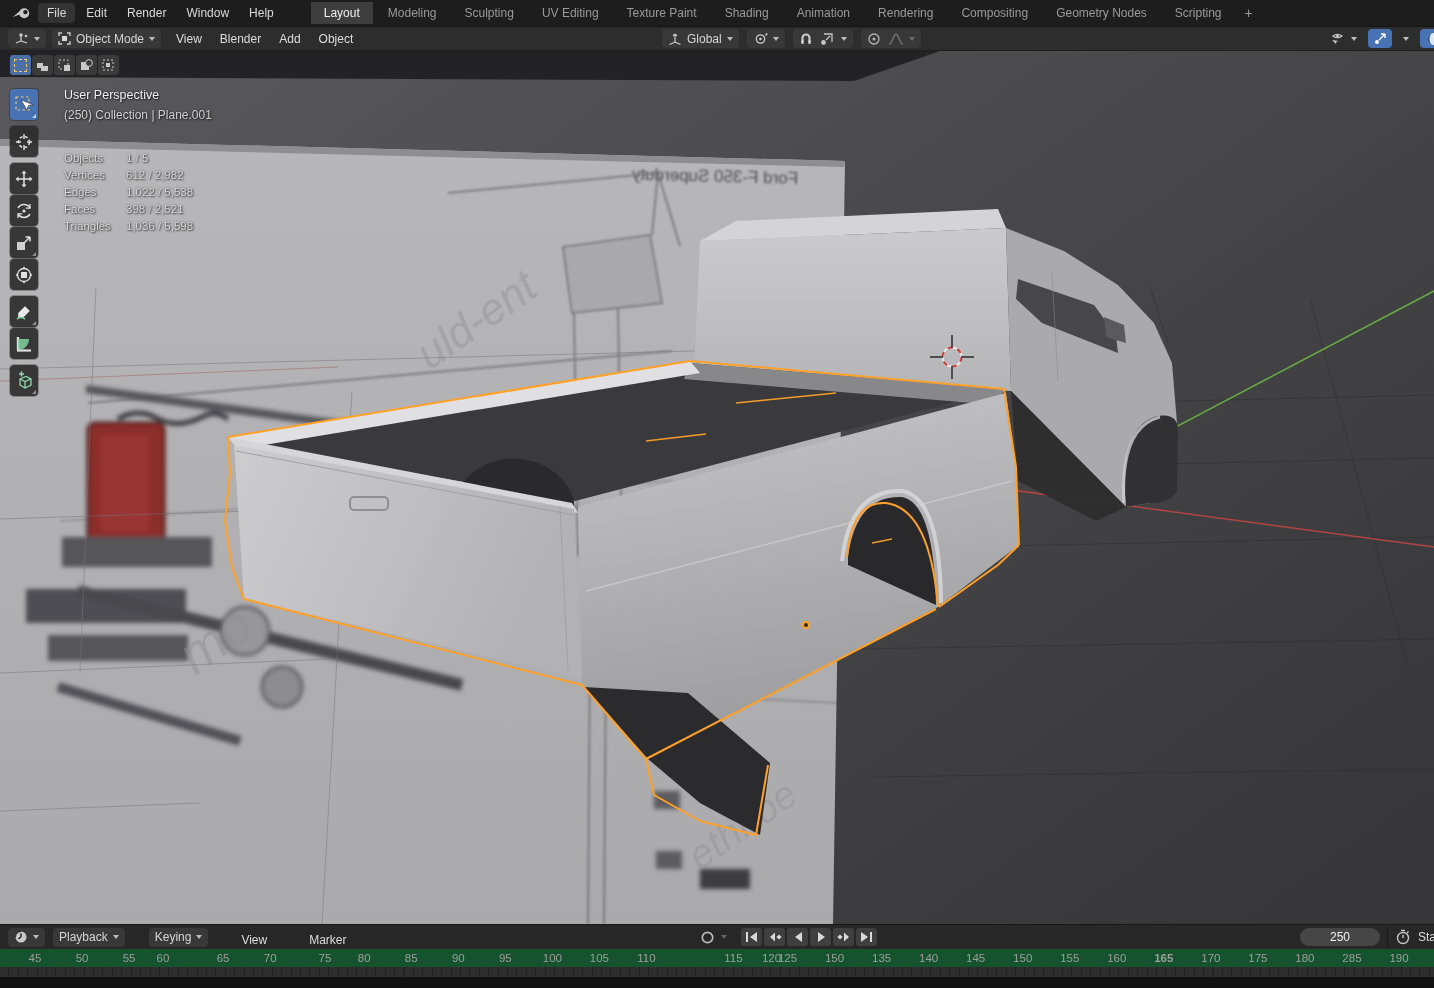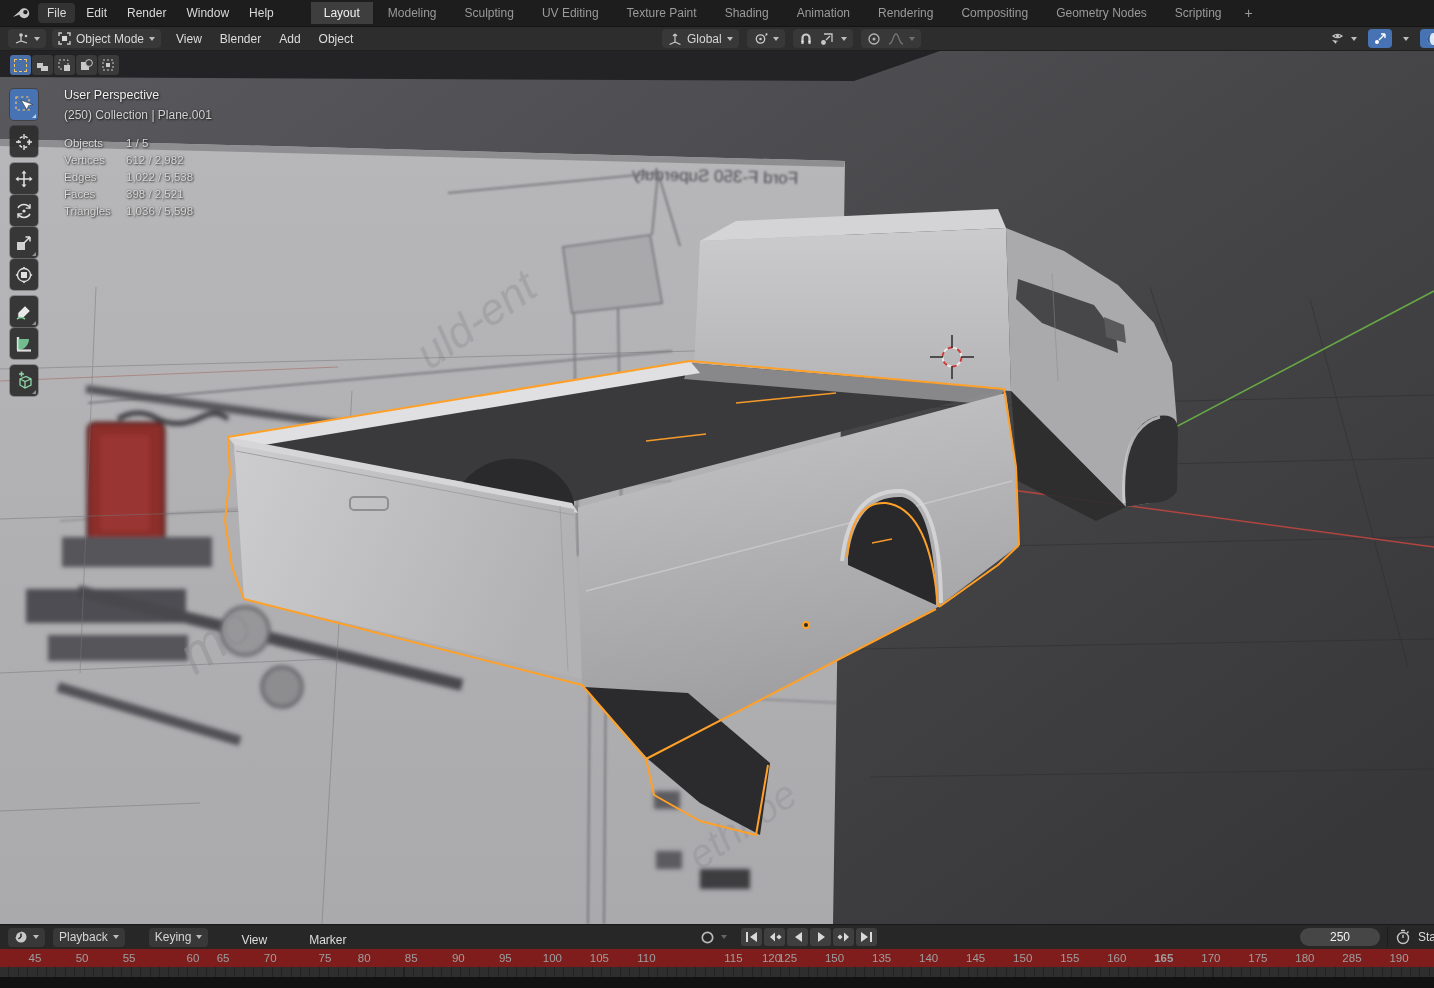--- a/index.html
+++ b/index.html
@@ -41,33 +41,33 @@
   .toolgap{height:4px;}
   .toolbtn{width:28px;height:31px;background:rgba(44,44,44,.92);border-radius:4px;
            display:flex;align-items:center;justify-content:center;position:relative;box-shadow:0 0 0 1px rgba(0,0,0,.25);}
   .toolbtn.active{background:#4772b3;}
   .toolbtn .sub{position:absolute;right:2px;bottom:2px;width:0;height:0;
                 border-left:4px solid transparent;border-bottom:4px solid #8f8f8f;}
   #overlay-text{position:absolute;left:64px;top:37px;color:#e6e6e6;
                 text-shadow:1px 1px 2px rgba(0,0,0,.65), 0 0 2px rgba(0,0,0,.5);}
   #overlay-text .l1{font-size:12.5px;color:#f0f0f0;}
   #overlay-text .l2{font-size:12px;color:#d2d2d2;margin-top:6px;}
-  #stats{margin-top:13px;font-size:11.5px;color:#d8d8d8;}
+  #stats{margin-top:28px;font-size:11.5px;color:#d8d8d8;}
   #stats .srow{display:flex;line-height:17px;}
   #stats .slabel{width:62px;}
   
   #tl-header{height:25px;background:#272727;border-top:1px solid #191919;display:flex;align-items:center;}
   #tl-left{display:flex;align-items:center;gap:8px;padding-left:8px;}
   #tl-center{position:absolute;left:694px;display:flex;align-items:center;gap:8px;}
   .tbtn{width:21px;height:18px;background:#3f3f3f;border-radius:3px;display:flex;align-items:center;justify-content:center;}
   #tl-right{position:absolute;left:1300px;display:flex;align-items:center;gap:7px;}
   #frame-field{width:80px;height:18px;background:#464646;border-radius:9px;color:#f2f2f2;
                display:flex;align-items:center;justify-content:center;font-size:12px;}
   #tl-sep{width:1px;height:20px;background:#1c1c1c;}
-  #ruler{height:28px;background:#7f1d1d;position:relative;}
+  #ruler{height:28px;background:#14532d;position:relative;}
   #ruler-numbers{position:absolute;inset:0 0 10px 0;}
   #ruler-numbers span{position:absolute;top:3px;transform:translateX(-50%);color:#9e9e9e;font-size:11.5px;}
   #ruler-strip{position:absolute;left:0;right:0;bottom:0;height:10px;background:
     repeating-linear-gradient(90deg,#2e2e2e 0px,#2e2e2e 8.4px,#222222 8.4px,#222222 9.407px);}
   svg text{user-select:none;}
 </style>
 </head>
 <body>
 
 <div id="app">
@@ -566,21 +566,21 @@
       </svg>
       <span style="color:#dcdcdc;">Sta</span>
     </div>
   </div>
 
   <div id="ruler" class="row">
     <div id="ruler-numbers">
         <span style="left: 35px;">45</span>
         <span style="left: 82.034px;">50</span>
         <span style="left: 129.068px;">55</span>
-        <span style="left: 193px;">60</span>
+        <span style="left: 163px;">60</span>
         <span style="left: 223.136px;">65</span>
         <span style="left: 270.17px;">70</span>
         <span style="left: 325px;">75</span>
         <span style="left: 364.238px;">80</span>
         <span style="left: 411.272px;">85</span>
         <span style="left: 458.306px;">90</span>
         <span style="left: 505.34px;">95</span>
         <span style="left: 552.374px;">100</span>
         <span style="left: 599.408px;">105</span>
         <span style="left: 646.442px;">110</span>

